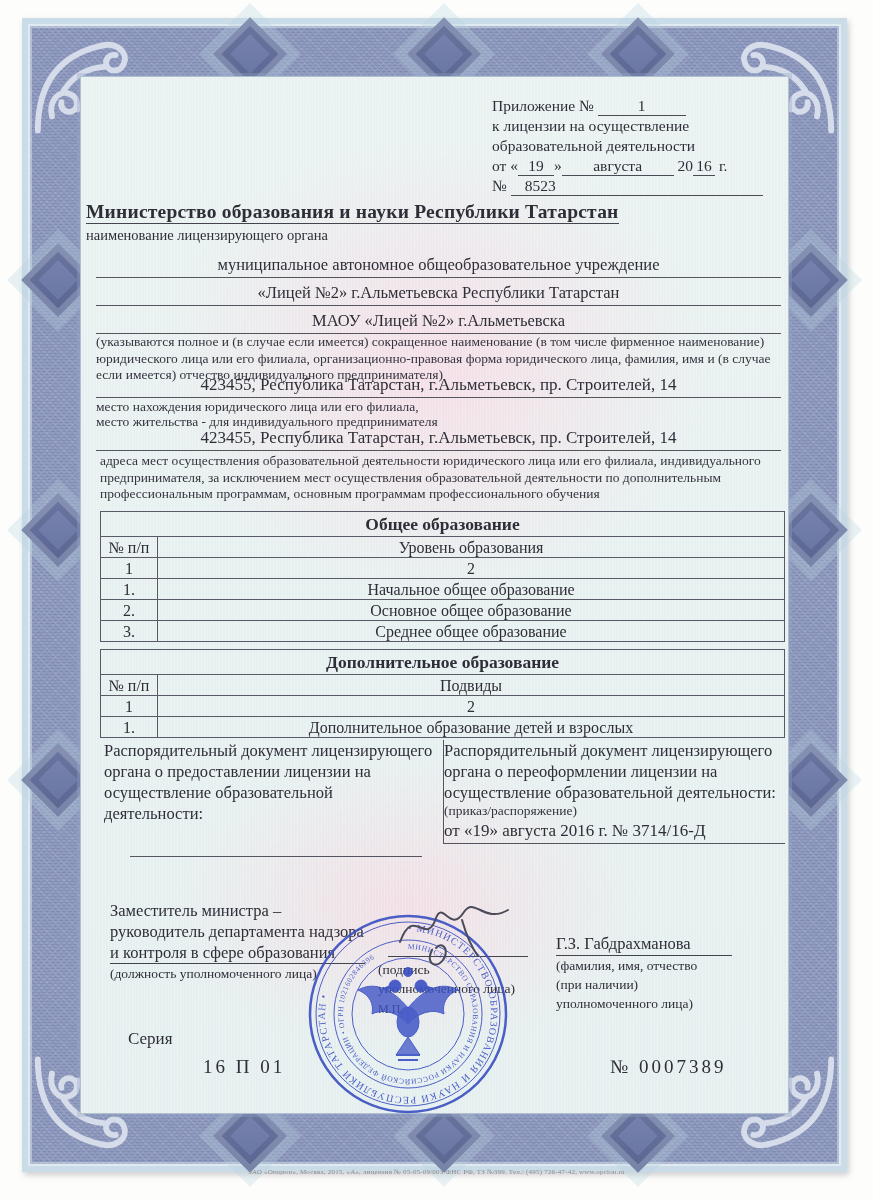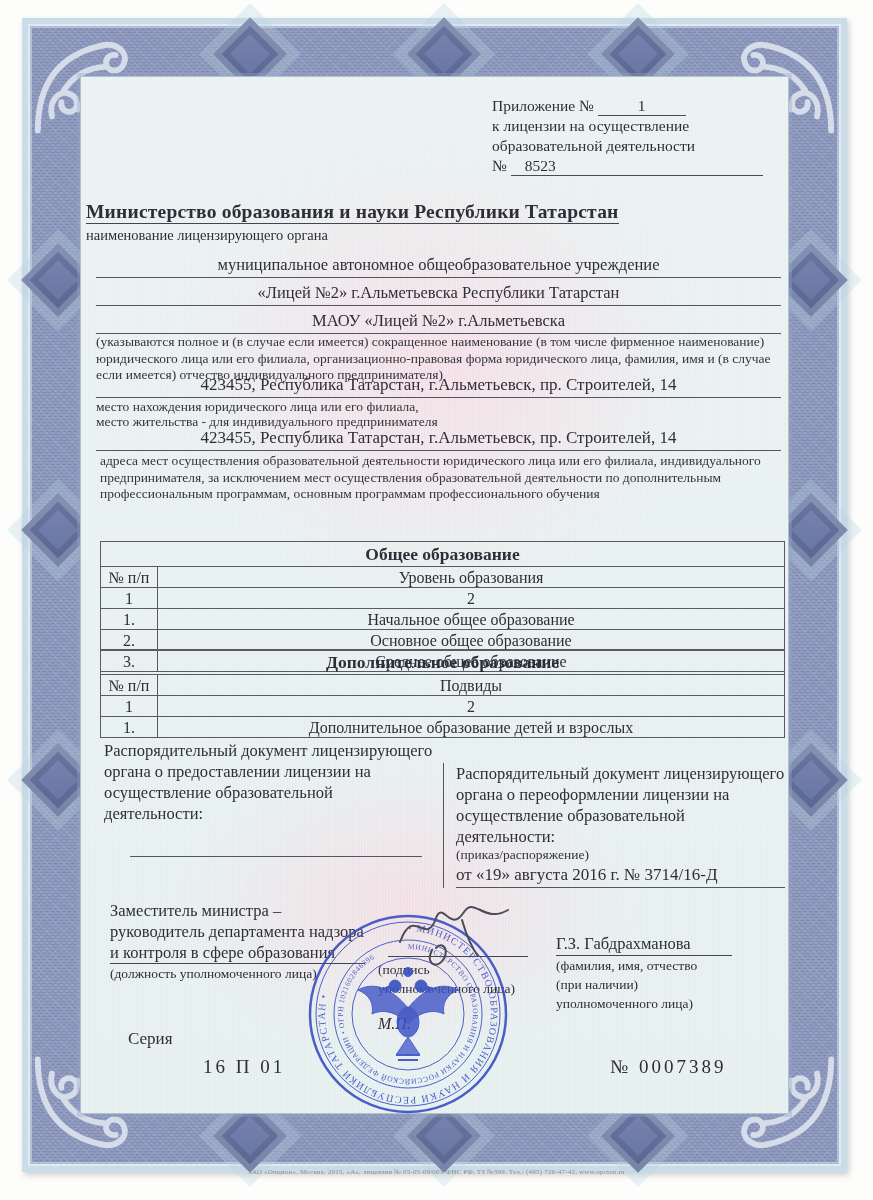--- a/index.html
+++ b/index.html
@@ -125,20 +125,25 @@
   </div>
 
   <div id="appendix" class="abs">
     <div>
       <span>Приложение №</span>
       <span class="blank" style="width:88px;">1</span>
     </div>
     <div>к лицензии на осуществление</div>
     <div>образовательной деятельности</div>
     <div>
+      <span>от «</span><span class="blank" style="width:36px;">19</span><span>»</span><span class="blank" style="width:112px;">августа</span>
+      <span>20</span><span class="blank" style="width:22px;">16</span>
+      <span>г.</span>
+    </div>
+    <div>
       <span>№</span>
       <span class="blank" style="width:238px;text-align:left;padding-left:14px;">8523</span>
     </div>
   </div>
 
   <div id="authority-name" class="abs c">
     <span class="u-text">Министерство образования и науки Республики Татарстан</span>
   </div>
   <div id="authority-caption" class="abs c">наименование лицензирующего органа</div>
 
@@ -146,21 +151,21 @@
   <div class="line-full" style="top:283px;font-size:16.5px;">«Лицей №2» г.Альметьевска Республики Татарстан</div>
   <div class="line-full" style="top:311px;font-size:16.5px;">МАОУ «Лицей №2» г.Альметьевска</div>
   <div class="abs c fineprint" style="left:96px;right:92px;top:334px;">(указываются полное и (в случае если имеется) сокращенное наименование (в том числе фирменное наименование) юридического лица или его филиала, организационно-правовая форма юридического лица, фамилия, имя и (в случае если имеется) отчество индивидуального предпринимателя)</div>
 
   <div class="line-full" style="top:375px;font-size:17px;">423455, Республика Татарстан, г.Альметьевск, пр. Строителей, 14</div>
   <div class="abs c fineprint" style="left:96px;right:92px;top:399px;">место нахождения юридического лица или его филиала,</div>
   <div class="abs c fineprint" style="left:96px;right:92px;top:414px;">место жительства - для индивидуального предпринимателя</div>
   <div class="line-full" style="top:428px;font-size:17px;">423455, Республика Татарстан, г.Альметьевск, пр. Строителей, 14</div>
   <div class="abs c fineprint" style="left:100px;right:96px;top:453px;">адреса мест осуществления образовательной деятельности юридического лица или его филиала, индивидуального предпринимателя, за исключением мест осуществления образовательной деятельности по дополнительным профессиональным программам, основным программам профессионального обучения</div>
 
-  <table class="doc" style="top:541px;">
+  <table class="doc" style="top:511px;">
     <colgroup>
         <col class="n">
         <col>
       </colgroup>
     <tbody>
         <tr>
           <td colspan="2" class="title">Общее образование</td>
         </tr>
     <tr>
       <td>№ п/п</td>
@@ -205,38 +210,38 @@
     <tr>
       <td>1.</td>
       <td>Дополнительное образование детей и взрослых</td>
     </tr>
   </tbody>
     </table>
 
   <div class="abs orders-col" style="left:104px;top:740px;width:330px;">Распорядительный документ лицензирующего органа о предоставлении лицензии на осуществление образовательной деятельности:</div>
   <div class="abs" style="left:130px;top:838px;width:292px;border-bottom:1px solid #55555f;height:18px;"></div>
 
-  <div id="orders-right" class="abs orders-col" style="left:443px;top:740px;width:342px;padding-left:12px;box-sizing:border-box;margin-top:23px;">
+  <div id="orders-right" class="abs orders-col" style="left:443px;top:740px;width:342px;box-sizing:border-box;">
     <div>Распорядительный документ лицензирующего органа о переоформлении лицензии на осуществление образовательной деятельности:</div>
     <div class="c fineprint">(приказ/распоряжение)</div>
     <div class="c" style="font-size:17px;border-bottom:1px solid #55555f;padding-bottom:2px;">от «19» августа 2016 г.  № 3714/16-Д</div>
   </div>
 
   <div class="abs" style="left:110px;top:900px;width:300px;font-size:16.5px;line-height:21px;">
     <div>Заместитель министра –</div>
     <div>руководитель департамента надзора</div>
     <div style="border-bottom:1px solid #44444e;display:inline-block;padding-right:30px;">и контроля в сфере образования</div>
     <div class="c sig-caption" style="width:290px;">(должность уполномоченного лица)</div>
   </div>
 
   <div class="abs" style="left:388px;top:938px;width:140px;border-bottom:1px solid #44444e;height:18px;"></div>
   <div class="abs c sig-caption" style="left:378px;top:960px;width:160px;">
     <div>(подпись</div>
     <div>уполномоченного лица)</div>
-    <div style="font-size:16px;margin-top:16px;font-style:italic;">М.П.</div>
+    <div style="font-size:12px;margin-top:2px;">М.П.</div>
   </div>
 
   <div class="abs" style="left:556px;top:934px;width:176px;">
     <div class="c" style="font-size:16.5px;border-bottom:1px solid #44444e;padding-bottom:1px;">Г.З. Габдрахманова</div>
     <div class="c sig-caption">(фамилия, имя, отчество</div>
     <div class="c sig-caption">(при наличии)</div>
     <div class="c sig-caption">уполномоченного лица)</div>
   </div>
 
   <svg id="seal" class="abs" viewBox="0 0 204 204">

